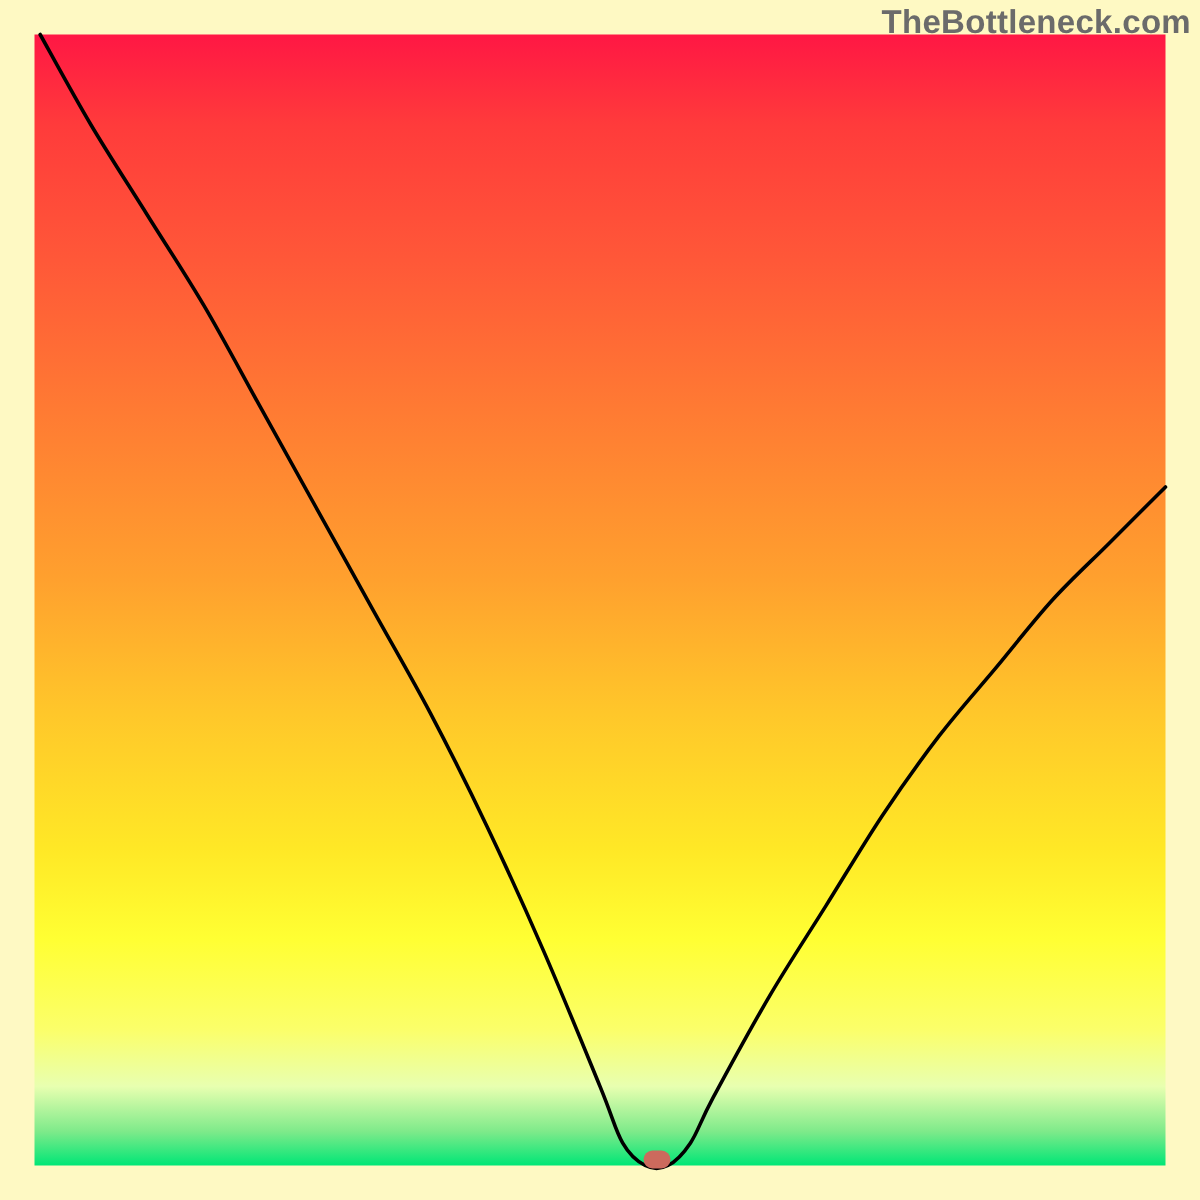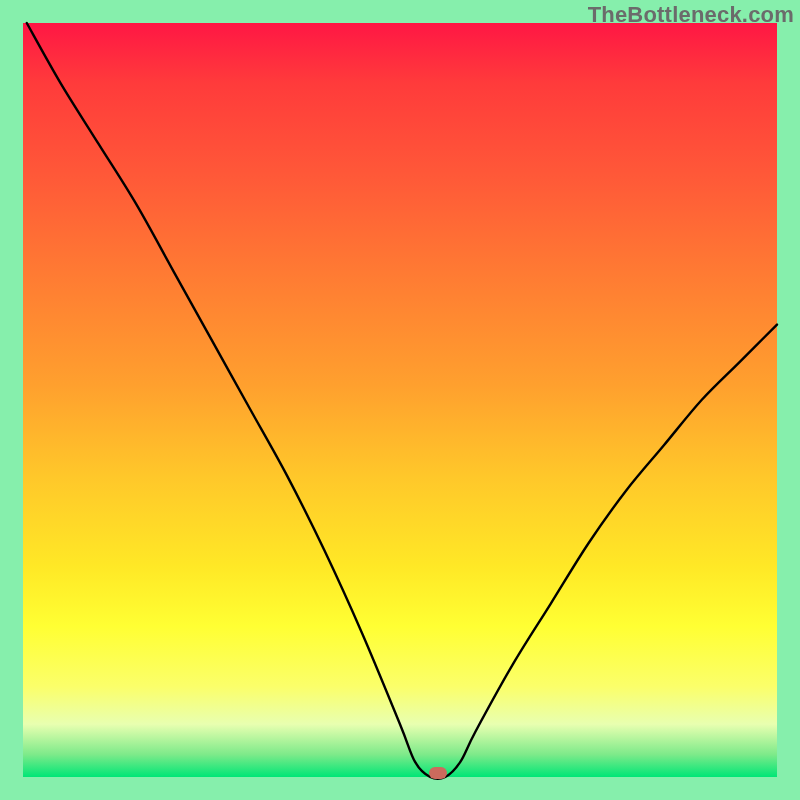--- a/index.html
+++ b/index.html
@@ -9,21 +9,21 @@
     height: 800px;
     overflow: hidden;
     background: #000;
   }
   .frame {
     position: absolute;
     left: 0;
     top: 0;
     width: 800px;
     height: 800px;
-    background: #86efac;
+    background: #fef9c3;
   }
   .plot {
     position: absolute;
     left: 23px;
     top: 23px;
     width: 754px;
     height: 754px;
     background: linear-gradient(to bottom,
       #ff1744 0%,
       #ff3b3b 8%,

